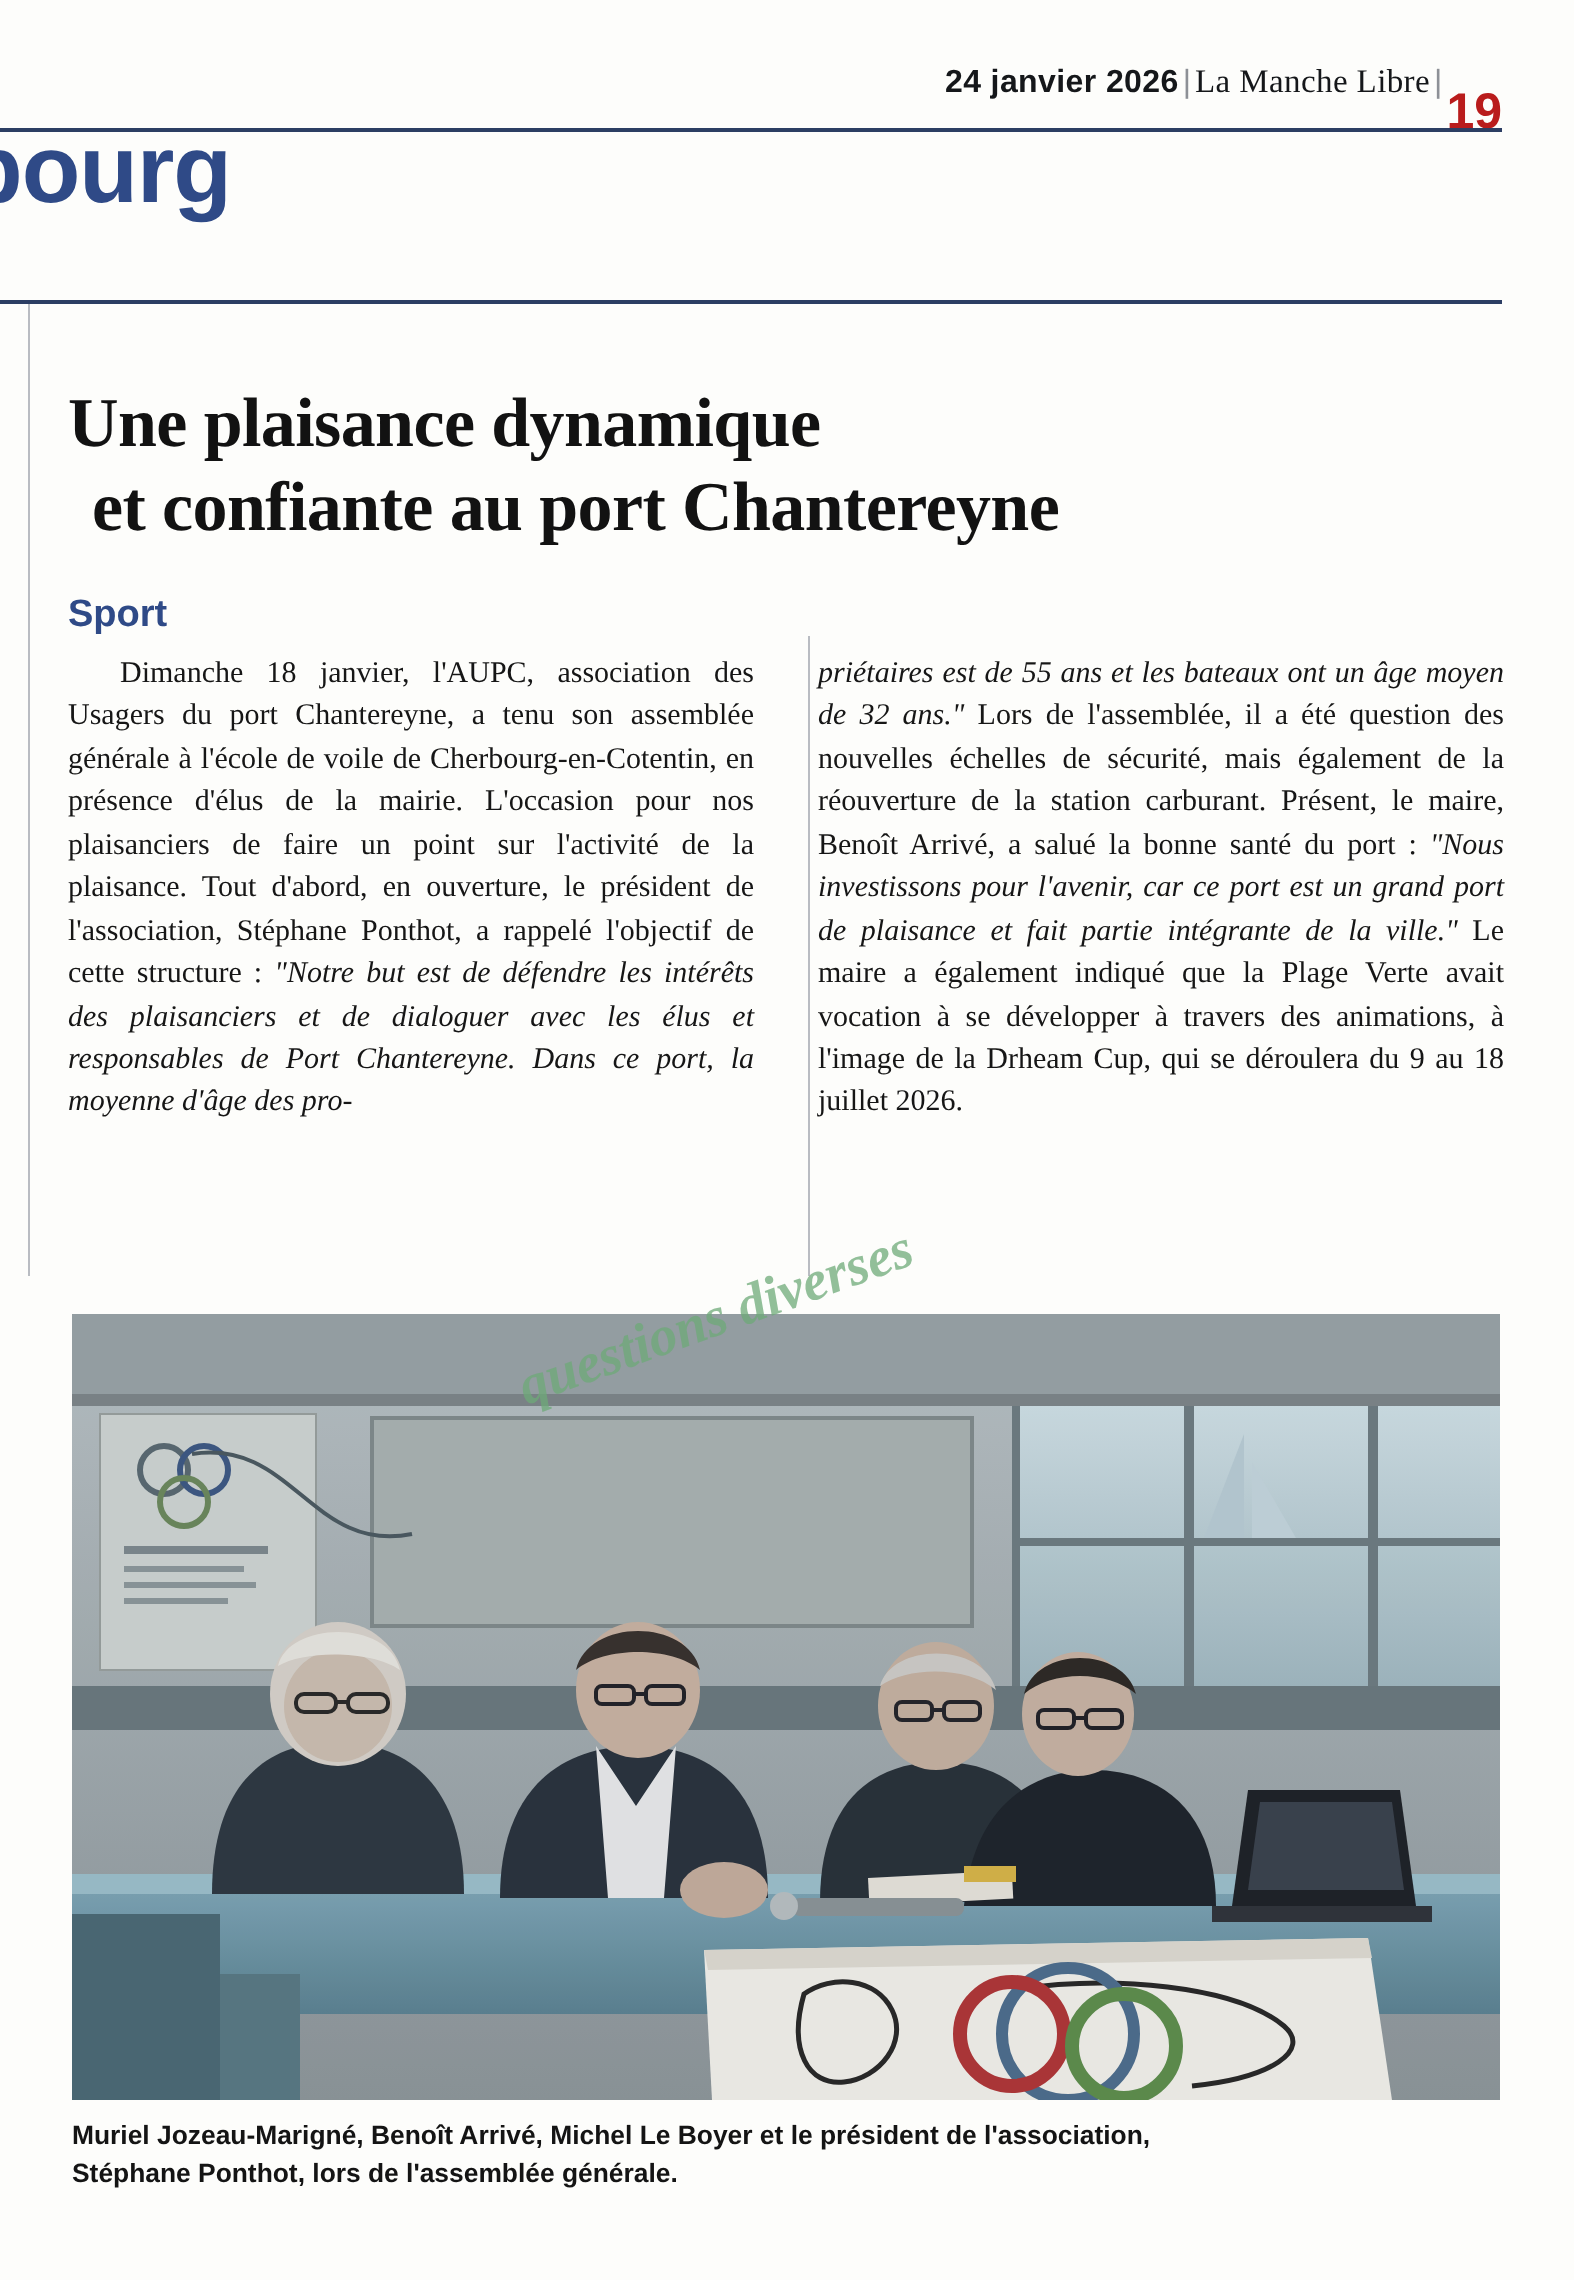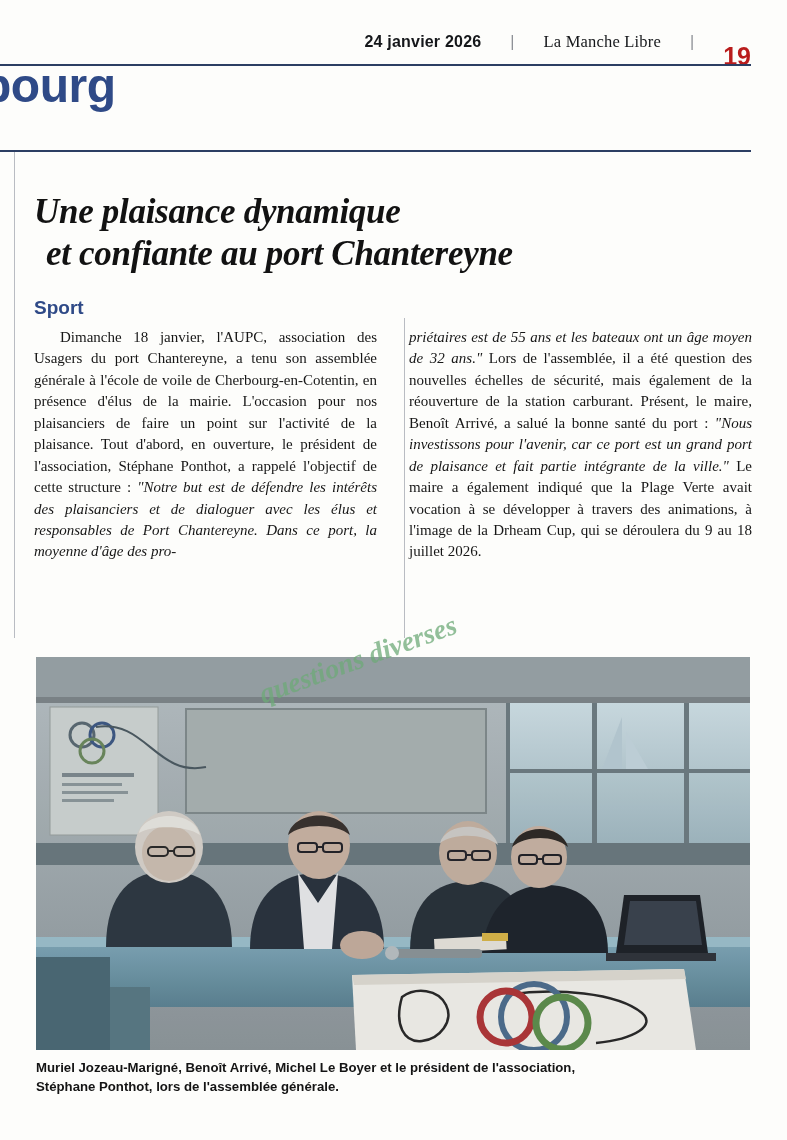--- a/index.html
+++ b/index.html
@@ -26,21 +26,21 @@
   
   .masthead {
     position: absolute;
     top: 26px;
     left: 0;
     right: 36px;
     height: 30px;
     display: flex;
     align-items: baseline;
     justify-content: flex-end;
-    gap: 27px;
+    gap: 0;
   }
   .masthead .date {
     font-family: "Liberation Sans", sans-serif;
     font-weight: bold;
     font-size: 16px;
     letter-spacing: 0.2px;
     color: #15171a;
   }
   .masthead .sep {
     color: #8d9096;
@@ -118,21 +118,20 @@
     position: absolute;
     top: 168px;
     left: 34px;
     width: 700px;
     font-family: "Liberation Serif", serif;
     font-weight: bold;
     font-size: 35px;
     line-height: 1.2;
     color: #121212;
     letter-spacing: -0.3px;
-    font-style: italic;
   }
   .headline .l2 { display: block; margin-left: 12px; }
 
   
   .kicker {
     position: absolute;
     top: 297px;
     left: 34px;
     font-family: "Liberation Sans", sans-serif;
     font-weight: bold;

